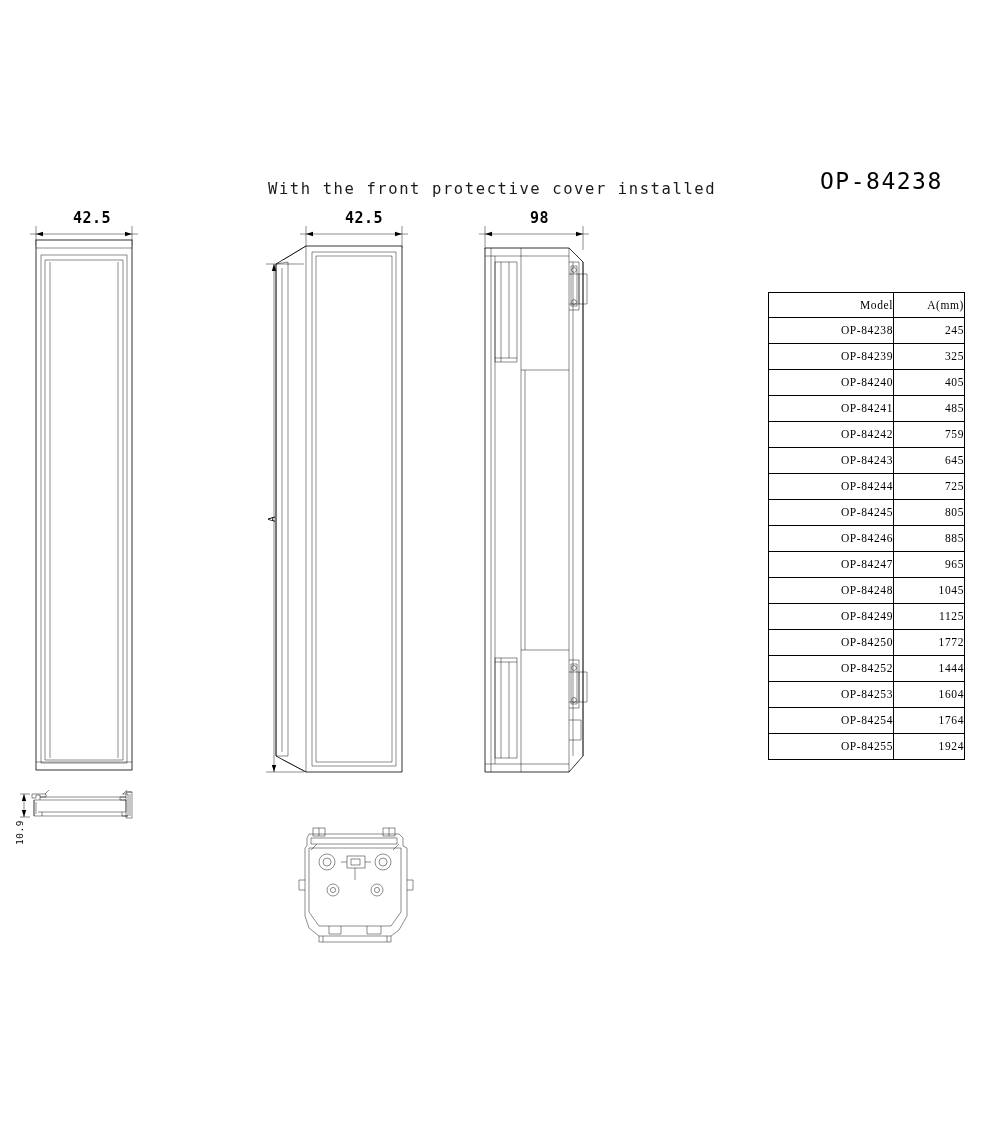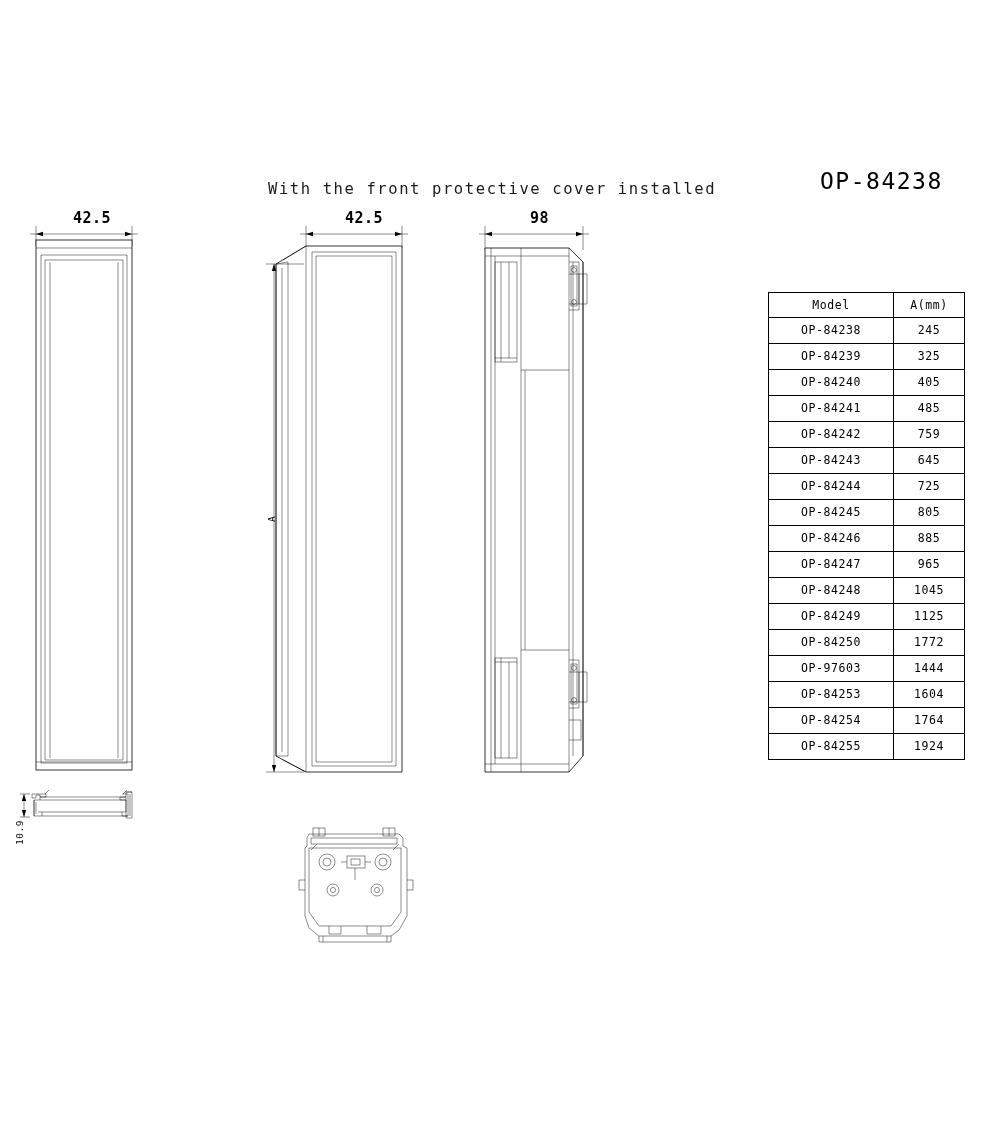--- a/index.html
+++ b/index.html
@@ -56,25 +56,26 @@
   
   #spec-table {
     left: 768px;
     top: 292px;
     border-collapse: collapse;
     font-size: 11.5px;
     letter-spacing: 0.6px;
   }
   #spec-table td, #spec-table th {
     border: 1px solid #000;
-    text-align: center;
+    text-align: right;
     font-weight: normal;
     padding: 0;
     height: 25px;
     line-height: 25px;
+    font-family: Liberation Serif, serif;
   }
   #spec-table .c-model { width: 124px; }
   #spec-table .c-a { width: 70px; }
   #spec-table thead td { height: 24px; line-height: 24px; }
 
   svg { display: block; }
   .ln-hair { stroke: #000; fill: none; stroke-width: 0.45; }
   .fillw { fill: #ffffff; stroke: #000; stroke-width: 0.8; }
 </style>
 </head>
@@ -342,21 +343,21 @@
       </tr>
     <tr>
         <td class="c-model">OP-84249</td>
         <td class="c-a">1125</td>
       </tr>
     <tr>
         <td class="c-model">OP-84250</td>
         <td class="c-a">1772</td>
       </tr>
     <tr>
-        <td class="c-model">OP-97603</td>
+        <td class="c-model">OP-84252</td>
         <td class="c-a">1444</td>
       </tr>
     <tr>
         <td class="c-model">OP-84253</td>
         <td class="c-a">1604</td>
       </tr>
     <tr>
         <td class="c-model">OP-84254</td>
         <td class="c-a">1764</td>
       </tr>

